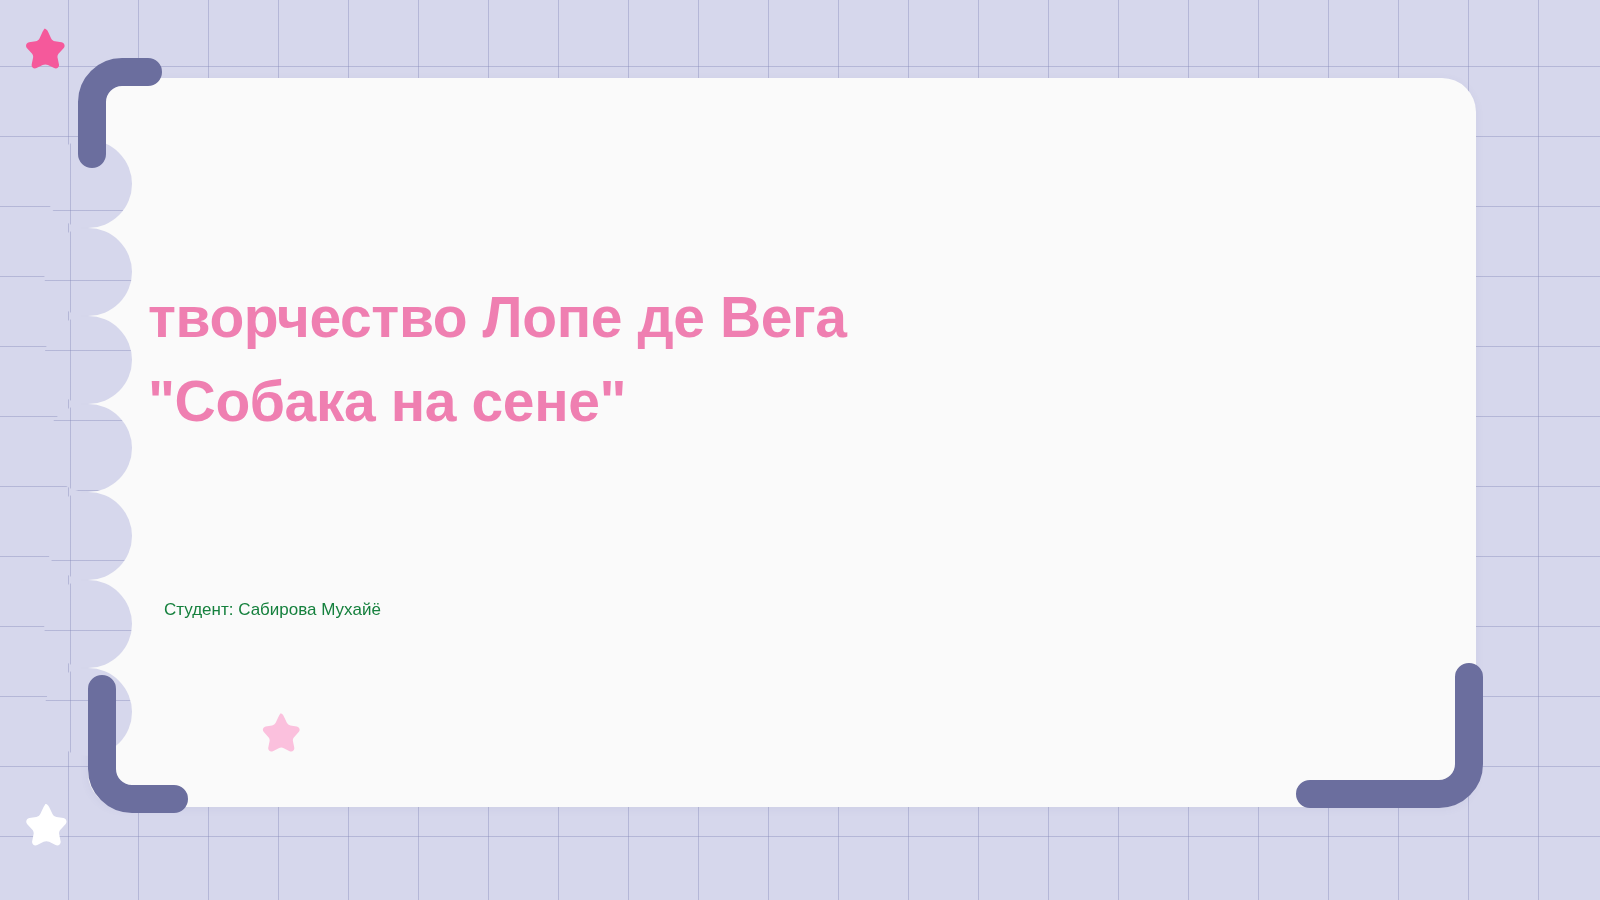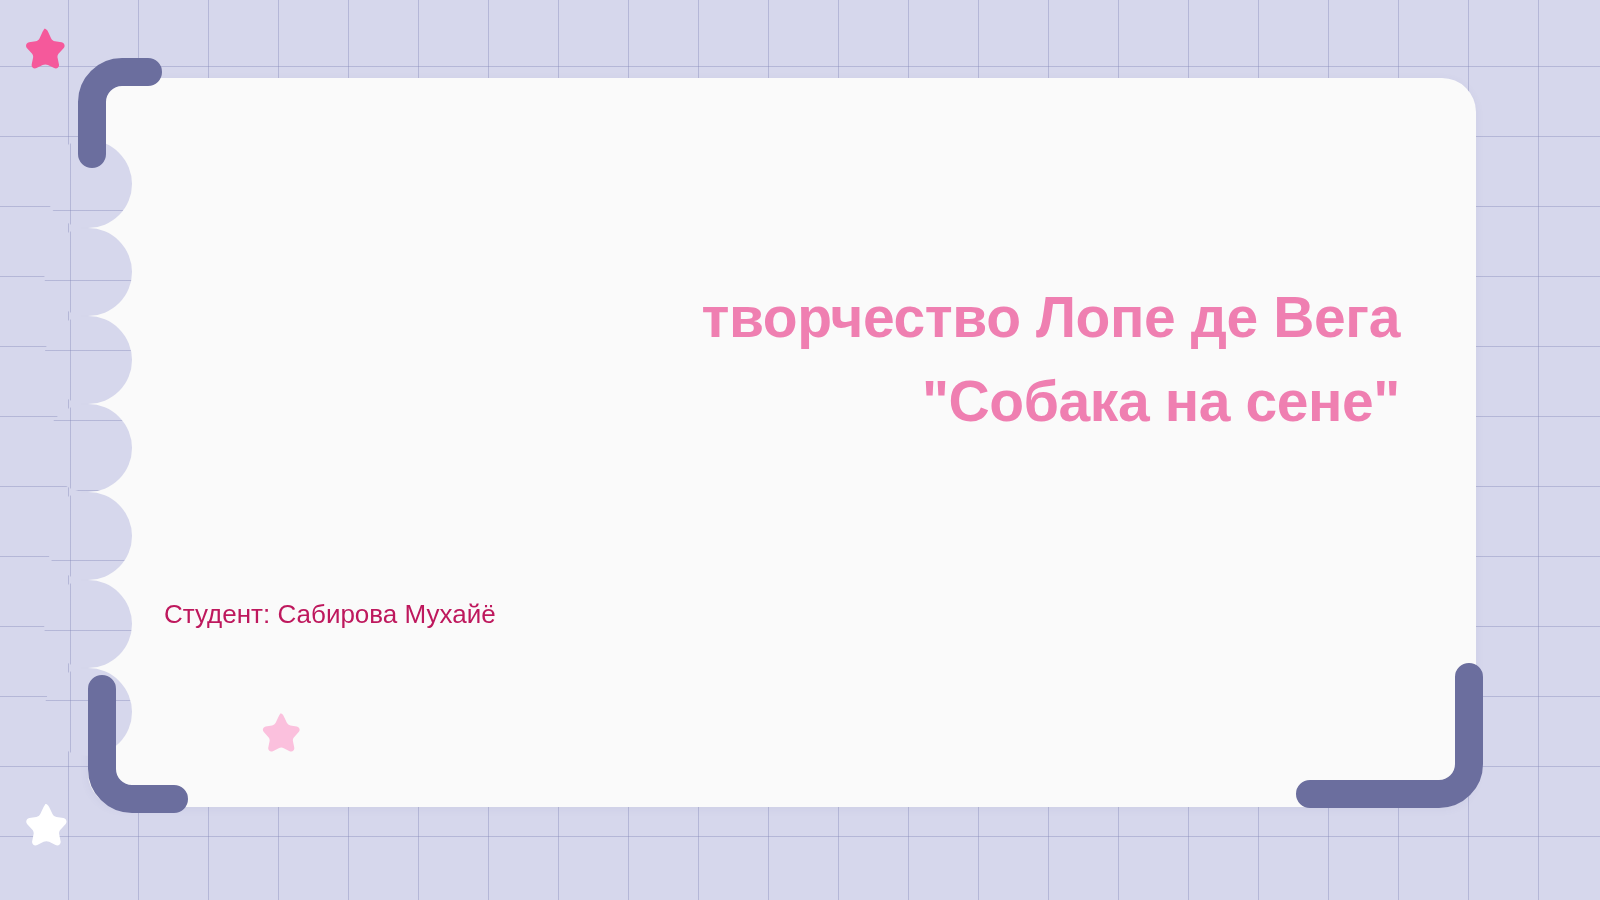--- a/index.html
+++ b/index.html
@@ -51,42 +51,42 @@
     background-image:
       linear-gradient(to right, rgba(135,138,186,0.42) 1px, transparent 1px),
       linear-gradient(to bottom, rgba(135,138,186,0.42) 1px, transparent 1px);
     background-size:70px 70px;
     background-attachment:fixed;
   }
 
   
   #title-block {
     position:absolute;
-    left:0; right:16px;
+    left:0; right:0;
     top:198px;
-    text-align:right;
+    text-align:left;
     padding:0 60px;
   }
   #slide-title {
     color:#ef7fb1;
     font-size:57px;
     font-weight:bold;
     line-height:1.47;
     letter-spacing:-0.4px;
     white-space:pre-line;
   }
 
   #meta-block {
     position:absolute;
     left:76px;
     top:523px;
   }
   .meta-line {
-    color:#be185d;
-    font-size:26px;
+    color:#15803d;
+    font-size:17px;
     line-height:1.0;
     margin-bottom:26px;
     white-space:nowrap;
     text-align:right;
   }
   .meta-line:last-child { margin-bottom:0; }
 
   
   .bracket { position:absolute; }
   .bracket svg { display:block; overflow:visible; }

